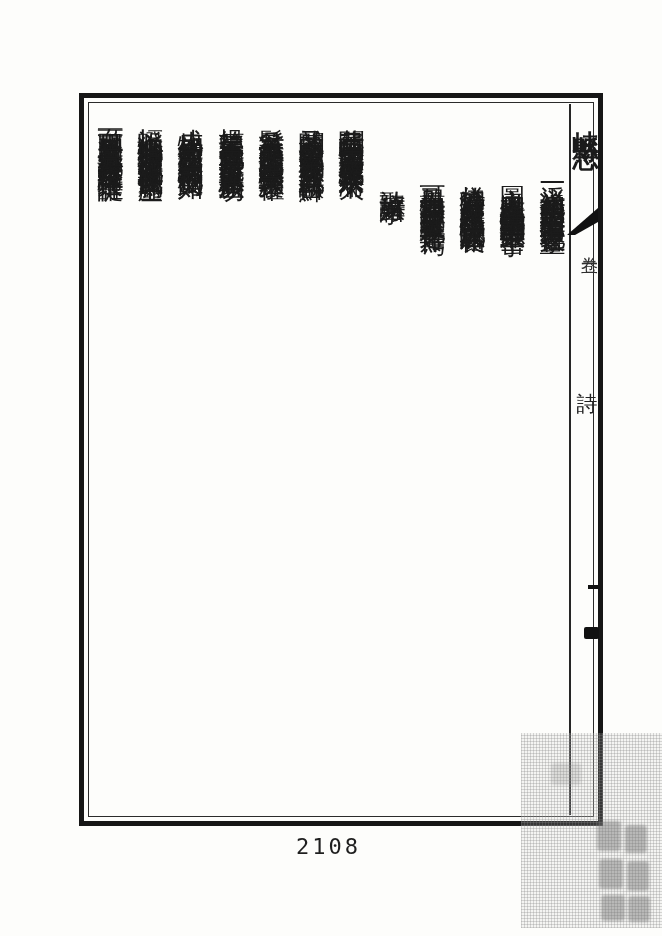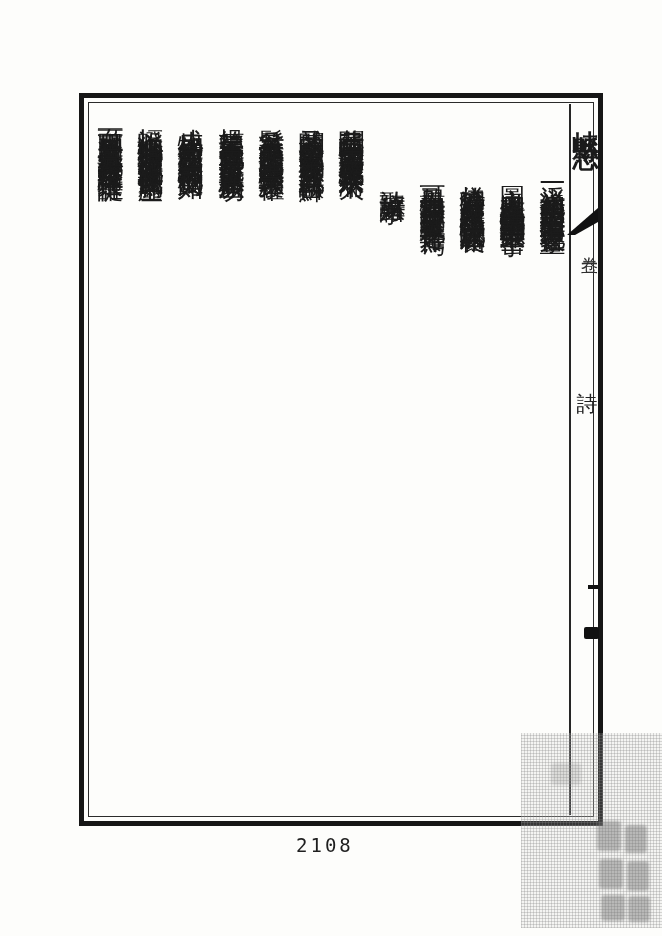--- a/index.html
+++ b/index.html
@@ -39,21 +39,21 @@
   .vcol.volume{font-size:17px;letter-spacing:6px;color:#2e2e2e;}
   .vcol.section{font-size:21px;letter-spacing:2px;color:#222;}
   .wedge{
     position:absolute;left:567px;top:208px;width:31px;height:27px;
     background:#111;
     clip-path:polygon(0 100%,100% 0,100% 52%,26% 100%);
   }
   .page-number{
     position:absolute;left:296px;top:834px;
     font-family:"DejaVu Sans Mono","Liberation Mono",monospace;
-    font-size:19px;letter-spacing:3px;color:#1f1f1f;
+    font-size:22px;letter-spacing:3px;color:#1f1f1f;
   }
   
   .stamp{
     position:absolute;left:521px;top:733px;width:141px;height:195px;
     background-color:rgba(205,205,205,0.18);
     background-image:
       repeating-linear-gradient(0deg, rgba(135,135,135,0.30) 0 1px, transparent 1px 3px),
       repeating-linear-gradient(90deg, rgba(135,135,135,0.30) 0 1px, transparent 1px 3px);
     z-index:4;
   }

